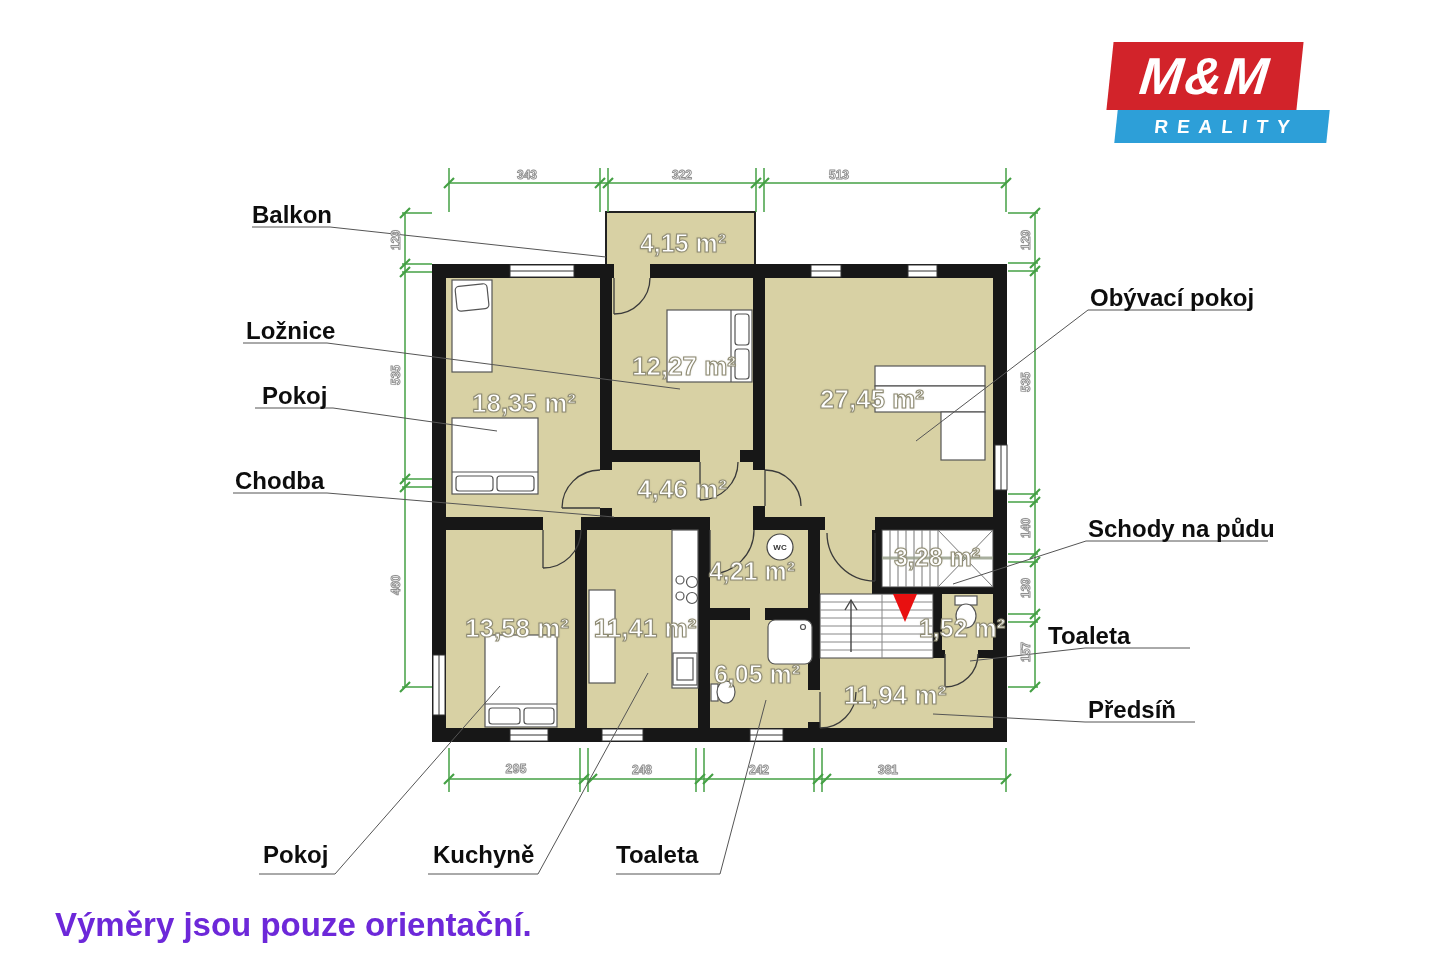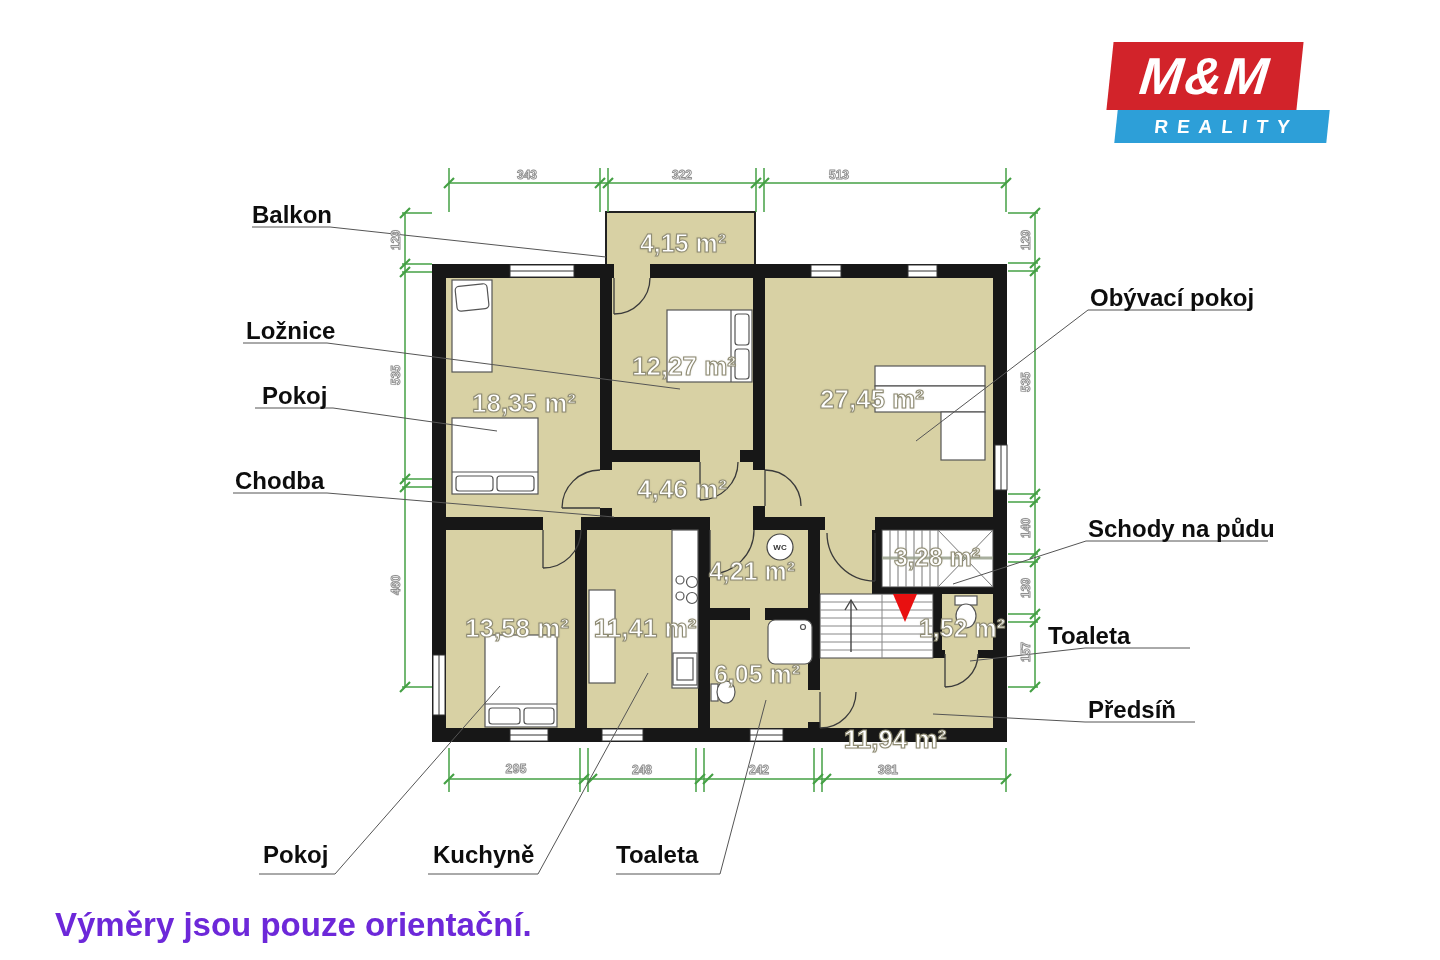--- a/index.html
+++ b/index.html
@@ -300,21 +300,21 @@
   <div class="area" style="left:524px;top:403px;">18,35 m²</div>
   <div class="area" style="left:684px;top:366px;">12,27 m²</div>
   <div class="area" style="left:872px;top:399px;">27,45 m²</div>
   <div class="area" style="left:682px;top:489px;">4,46 m²</div>
   <div class="area small" style="left:752px;top:571px;">4,21 m²</div>
   <div class="area" style="left:517px;top:628px;">13,58 m²</div>
   <div class="area" style="left:645px;top:628px;">11,41 m²</div>
   <div class="area small" style="left:757px;top:674px;">6,05 m²</div>
   <div class="area small" style="left:937px;top:557px;">3,28 m²</div>
   <div class="area small" style="left:962px;top:628px;">1,52 m²</div>
-  <div class="area" style="left:895px;top:695px;margin-top:44px;">11,94 m²</div>
+  <div class="area" style="left:895px;top:695px;">11,94 m²</div>
 
   <div class="dim" style="left:527px;top:175px;">343</div>
   <div class="dim" style="left:682px;top:175px;">322</div>
   <div class="dim" style="left:839px;top:175px;">513</div>
 
   <div class="dim" style="left:516px;top:770px;font-family:Liberation Mono, monospace;">295</div>
   <div class="dim" style="left:642px;top:770px;">248</div>
   <div class="dim" style="left:759px;top:770px;">242</div>
   <div class="dim" style="left:888px;top:770px;">381</div>
 

